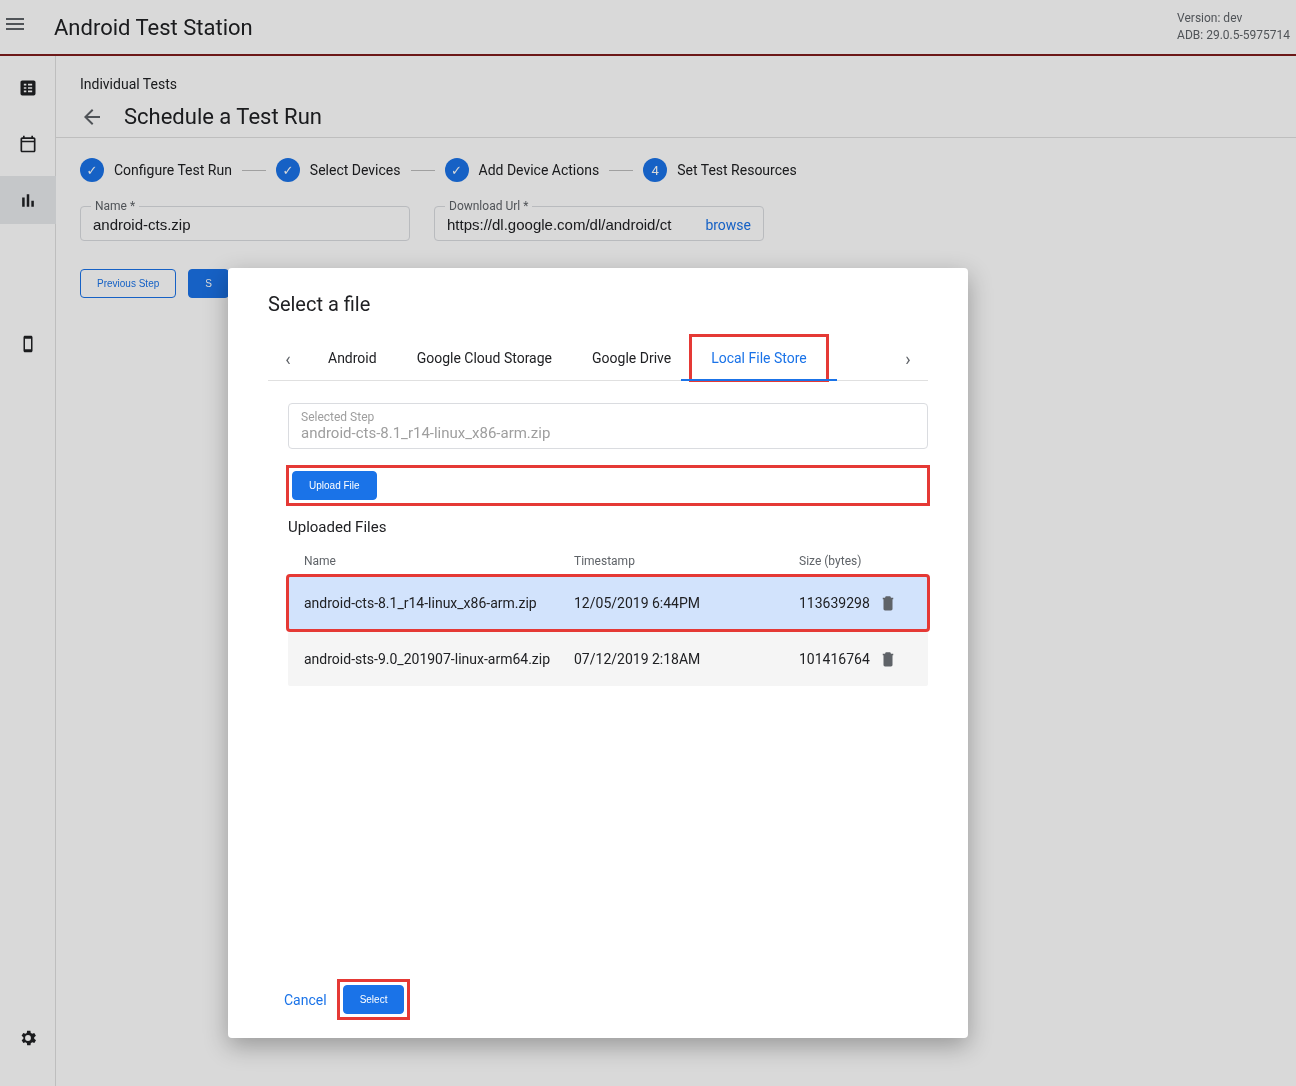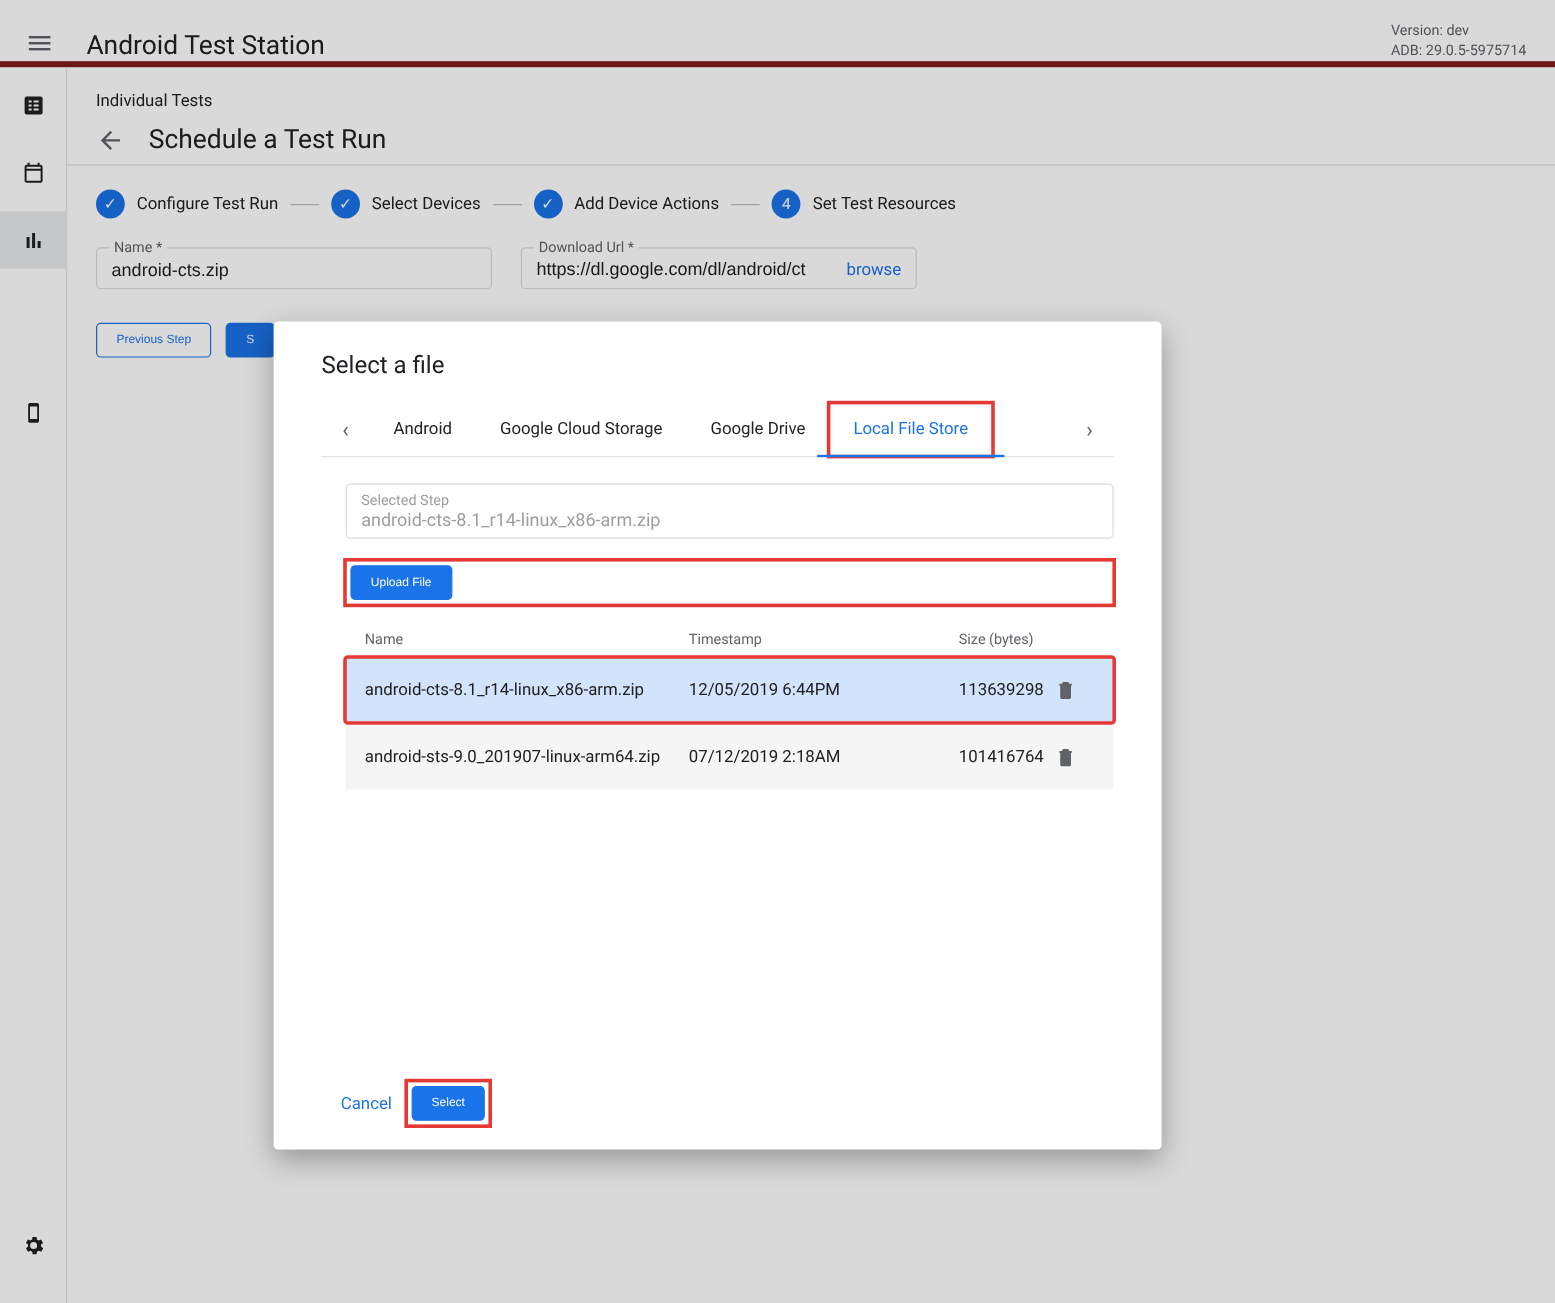--- a/index.html
+++ b/index.html
@@ -1,18 +1,18 @@
 <!DOCTYPE html>
 <html><head>
 <meta charset="utf-8">
 <style>
 * { box-sizing: border-box; margin: 0; padding: 0; }
 body { font-family: Roboto, Arial, sans-serif; background: #fff; color: #202124; width: 1296px; height: 1086px; overflow: hidden; position: relative; }
 .scrim { position: absolute; inset: 0; background: rgba(0,0,0,0.15); z-index: 5; }
-.topbar { height: 56px; display: flex; align-items: flex-end; padding: 0 24px; border-bottom: 5px solid #7f1d1d; }
+.topbar { height: 56px; display: flex; align-items: center; padding: 0 6px; border-bottom: 2px solid #7f1d1d; }
 .hamburger { width: 24px; height: 24px; margin-right: 24px; cursor: pointer; }
 .hamburger div { width: 18px; height: 2px; background: #5f6368; margin: 3px 0; }
 .app-title { font-size: 22px; color: #202124; font-weight: 400; }
 .version-info { margin-left: auto; font-size: 12px; color: #5f6368; text-align: left; line-height: 1.4; }
 .layout { display: flex; height: calc(100% - 56px); }
 .sidenav { width: 56px; border-right: 1px solid #e0e0e0; display: flex; flex-direction: column; align-items: center; padding-top: 8px; gap: 8px; }
 .nav-icon { width: 56px; height: 48px; display: flex; align-items: center; justify-content: center; cursor: pointer; color: #202124; }
 .nav-icon.active { background: #e8eaed; }
 .nav-spacer { flex: 1; }
 .main { flex: 1; padding: 20px 24px; }
@@ -30,21 +30,21 @@
 .form-field { position: relative; border: 1px solid #dadce0; border-radius: 4px; padding: 8px 12px 6px; flex: 1; }
 .form-field.small { flex: 0 0 330px; }
 .form-field.url { flex: 0 0 330px; display: flex; align-items: center; gap: 8px; }
 .field-label { position: absolute; top: -8px; left: 10px; background: #fff; padding: 0 4px; font-size: 12px; color: #5f6368; }
 .field-value { font-size: 15px; color: #202124; border: none; outline: none; width: 100%; background: transparent; }
 .browse-link { color: #1a73e8; font-size: 14px; cursor: pointer; }
 .button-row { display: flex; gap: 12px; }
 .btn { padding: 8px 16px; border-radius: 4px; font-size: 10px; cursor: pointer; border: none; }
 .btn-outline { border: 1px solid #1a73e8; color: #1a73e8; background: #fff; }
 .btn-primary { background: #1a73e8; color: #fff; border: 1px solid #1a73e8; }
-.dialog { position: absolute; top: 268px; left: 228px; width: 740px; height: 690px; background: #fff; border-radius: 4px; box-shadow: 0 8px 24px rgba(0,0,0,0.3); z-index: 10; display: flex; flex-direction: column; padding: 24px 20px 20px; }
+.dialog { position: absolute; top: 268px; left: 228px; width: 740px; height: 770px; background: #fff; border-radius: 4px; box-shadow: 0 8px 24px rgba(0,0,0,0.3); z-index: 10; display: flex; flex-direction: column; padding: 24px 20px 20px; }
 .dialog-title { font-size: 20px; font-weight: 400; margin: 0 20px 20px; }
 .tab-row { display: flex; align-items: center; border-bottom: 1px solid #e0e0e0; margin: 0 20px; position: relative; }
 .tab-chevron { width: 40px; text-align: center; color: #5f6368; cursor: pointer; font-size: 18px; }
 .tab { padding: 14px 20px; font-size: 14px; color: #202124; cursor: pointer; position: relative; }
 .tab.active { color: #1a73e8; }
 .tab.active::after { content: ''; position: absolute; left: -10px; right: -10px; bottom: -1px; height: 2px; background: #1a73e8; }
 .highlight-red { outline: 3px solid #e53935; outline-offset: -1px; }
 .sel-field { margin: 22px 20px 18px 40px; border: 1px solid #dadce0; border-radius: 4px; padding: 6px 12px; position: relative; }
 .sel-field .lbl { font-size: 12px; color: #9e9e9e; }
 .sel-field .val { font-size: 15px; color: #9e9e9e; }
@@ -180,20 +180,21 @@
 
   <div class="sel-field">
     <div class="lbl">Selected Step</div>
     <div class="val">android-cts-8.1_r14-linux_x86-arm.zip</div>
   </div>
 
   <div class="upload-btn-wrap highlight-red" style="padding:4px;">
     <button class="btn btn-primary">Upload File</button>
   </div>
 
+  <div class="uploaded-heading">Uploaded Files</div>
 
   <div class="table">
     <div class="thead">
       <div class="col-name">Name</div>
       <div class="col-ts">Timestamp</div>
       <div class="col-size" style="white-space:pre-line;">Size (bytes)</div>
       <div class="col-del"></div>
     </div>
     <div class="trow selected highlight-red">
       <div class="col-name">android-cts-8.1_r14-linux_x86-arm.zip</div>

